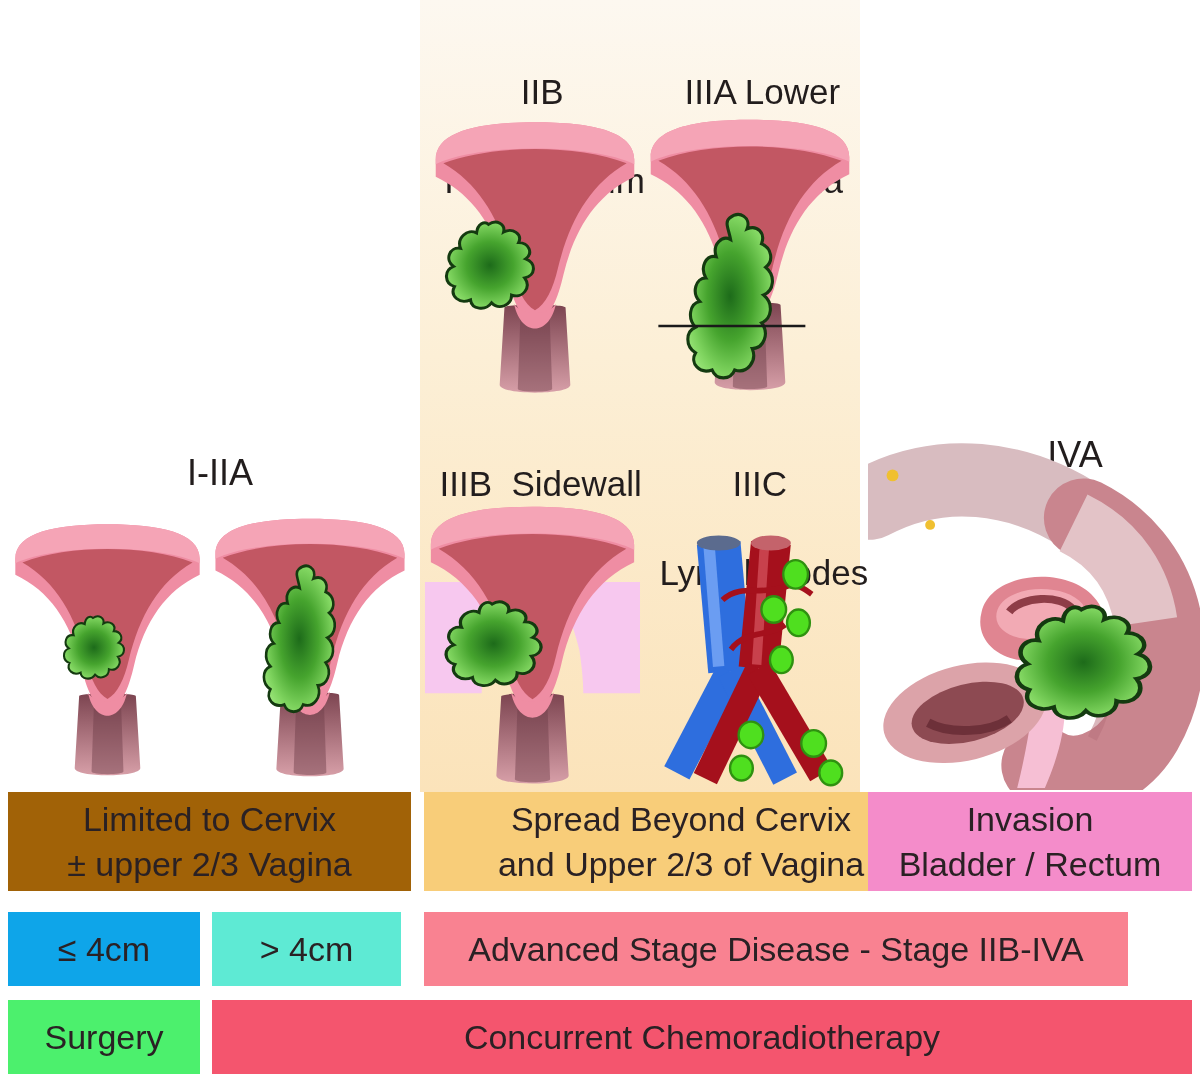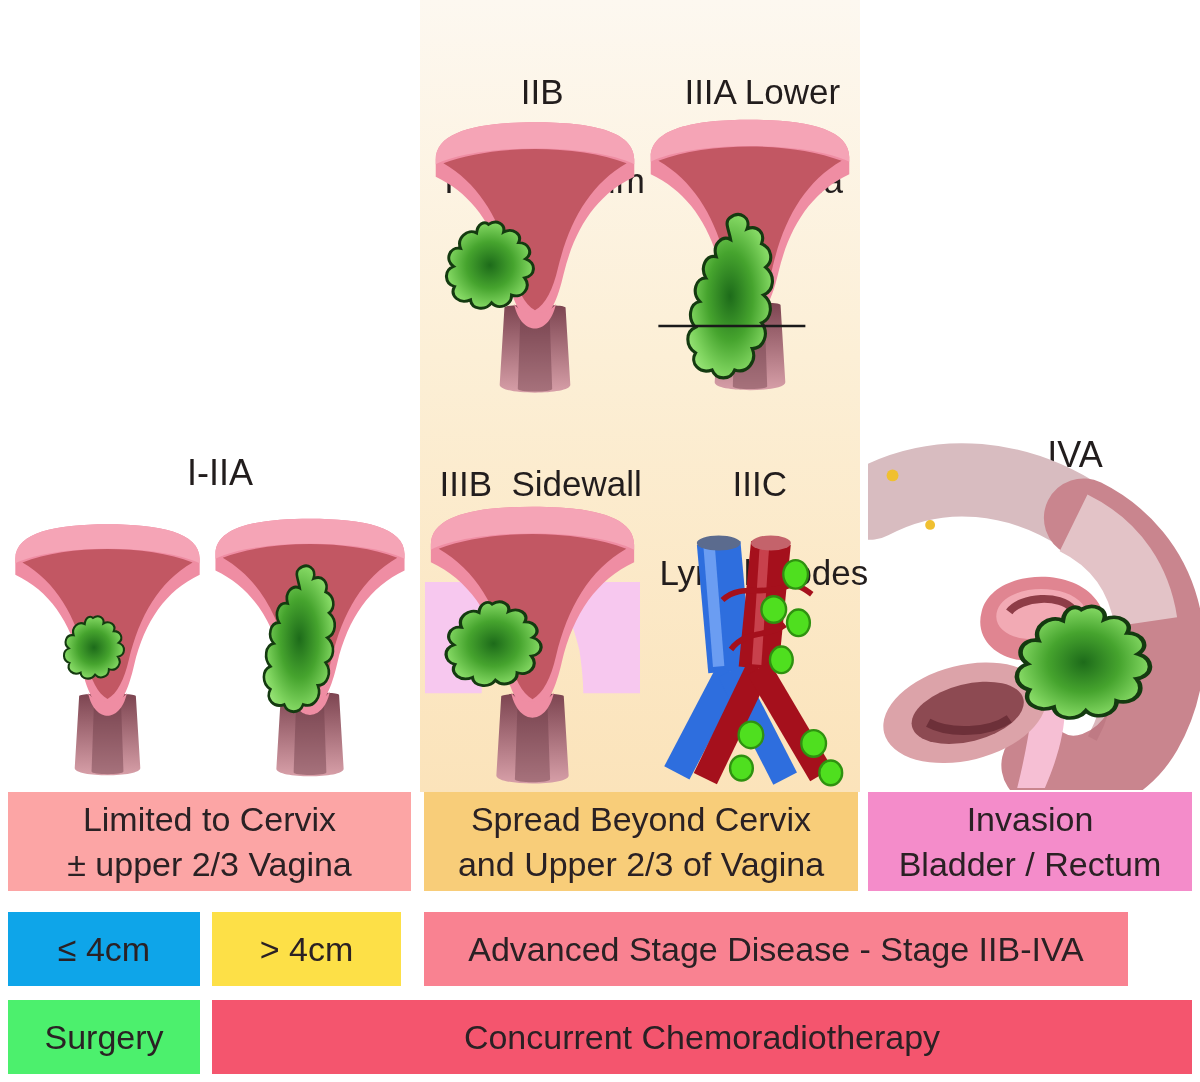--- a/index.html
+++ b/index.html
@@ -163,37 +163,37 @@
     </g>
     <g>
       <ellipse cx="95" cy="292" rx="84" ry="48" transform="rotate(-14 95 292)" fill="#dca3a9"></ellipse>
       <ellipse cx="98" cy="292" rx="58" ry="29" transform="rotate(-14 98 292)" fill="#8d4a52"></ellipse>
       <path d="M58,302 C80,314 120,312 140,298" stroke="#6d3039" stroke-width="9" fill="none"></path>
     </g>
     <use href="#tumorRound" transform="translate(140,180) scale(1.55,1.25)"></use>
   </svg>
 </div>
 
-<div class="bar" style="left:8px;top:792px;width:403px;height:99px;background:#fca5a5;">
+<div class="bar" style="left:8px;top:792px;width:403px;height:99px;background:#a16207;">
   <span>Limited to Cervix</span>
   <span>± upper 2/3 Vagina</span>
 </div>
-<div class="bar" style="left:424px;top:792px;width:434px;height:99px;background:#f8cd79;">
+<div class="bar" style="left:424px;top:792px;width:434px;height:99px;background:#f8cd79;padding-left:40px;">
   <span>Spread Beyond Cervix</span>
   <span>and Upper 2/3 of Vagina</span>
 </div>
 <div class="bar" style="left:868px;top:792px;width:324px;height:99px;background:#f48cca;">
   <span>Invasion</span>
   <span>Bladder / Rectum</span>
 </div>
 
 <div class="bar" style="left:8px;top:912px;width:192px;height:74px;background:#0ea5e9;">
   <span>≤ 4cm</span>
 </div>
-<div class="bar" style="left:212px;top:912px;width:189px;height:74px;background:#fde047;">
+<div class="bar" style="left:212px;top:912px;width:189px;height:74px;background:#5eead4;">
   <span>&gt; 4cm</span>
 </div>
 <div class="bar" style="left:424px;top:912px;width:704px;height:74px;background:#f98291;">
   <span>Advanced Stage Disease - Stage IIB-IVA</span>
 </div>
 
 <div class="bar" style="left:8px;top:1000px;width:192px;height:74px;background:#4cf06d;">
   <span>Surgery</span>
 </div>
 <div class="bar" style="left:212px;top:1000px;width:980px;height:74px;background:#f4556e;">

